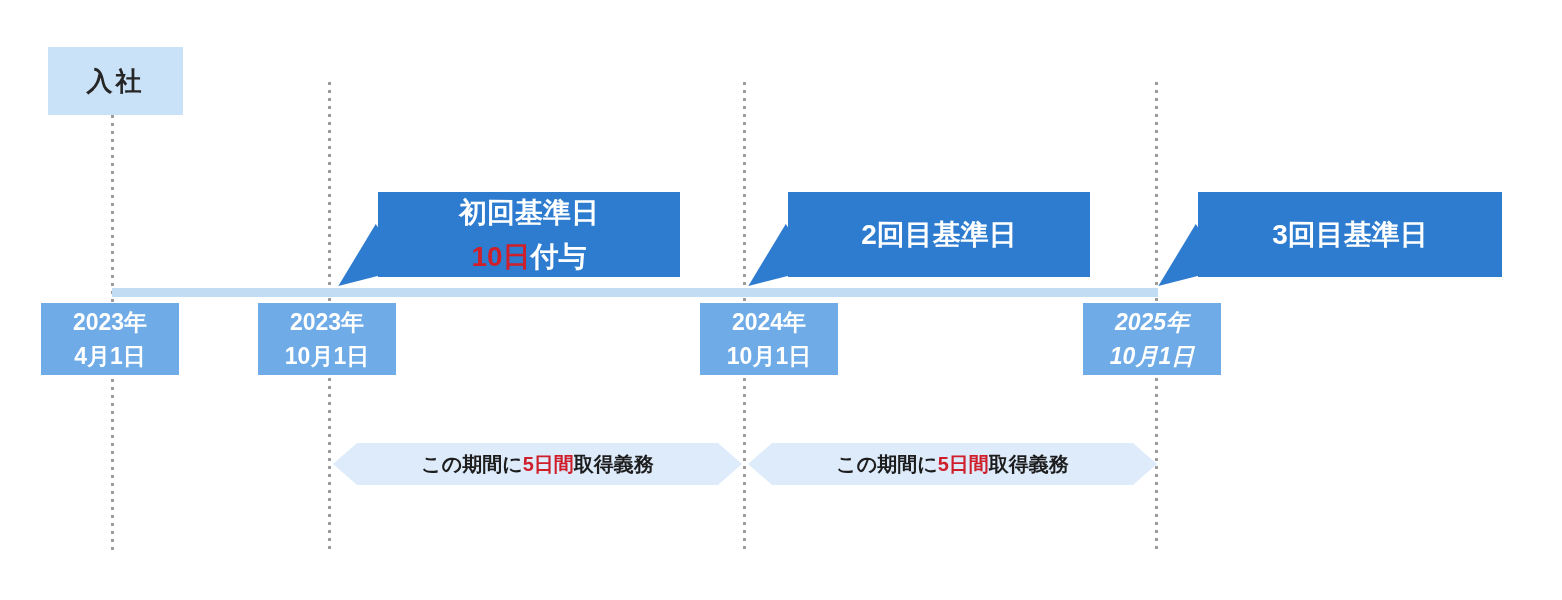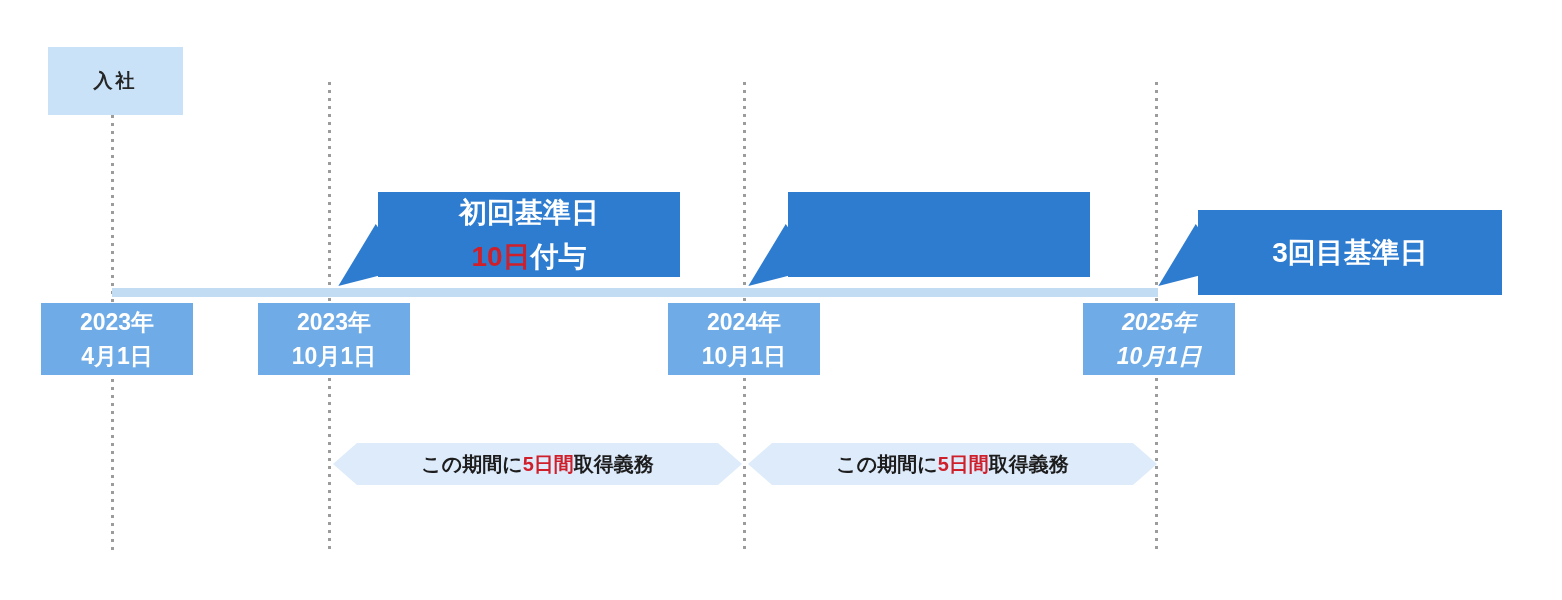--- a/index.html
+++ b/index.html
@@ -12,25 +12,25 @@
     position:absolute;width:3px;
     background-image:repeating-linear-gradient(to bottom,#9c9c9c 0 3px,transparent 3px 8px);
     z-index:1;
   }
   .bar{
     position:absolute;left:112px;top:288px;width:1046px;height:9px;
     background:#c2dcf4;z-index:2;
   }
   .startbox{
     position:absolute;left:48px;top:47px;width:135px;height:68px;
-    background:#c9e2f8;color:#262626;font-size:19px;letter-spacing:3px;
+    background:#c9e2f8;color:#262626;font-size:26px;letter-spacing:3px;
     display:flex;align-items:center;justify-content:center;z-index:4;
   }
   .datebox{
-    position:absolute;top:303px;width:152px;height:72px;
+    position:absolute;top:303px;width:138px;height:72px;
     background:#6fabe6;color:#ffffff;font-size:23px;line-height:1.5;
     display:flex;flex-direction:column;align-items:center;justify-content:center;
     text-align:center;z-index:4;
   }
   .bubble{
     position:absolute;top:192px;height:85px;background:#2e7cd0;color:#ffffff;
     font-size:28px;line-height:1.55;
     display:flex;flex-direction:column;align-items:center;justify-content:center;
     text-align:center;z-index:4;
   }
@@ -41,22 +41,22 @@
   .ribbon{
     position:absolute;top:443px;width:409px;height:42px;background:#ddebfb;
     color:#1d1d1d;font-size:20px;
     display:flex;align-items:center;justify-content:center;
     clip-path:polygon(0 50%,24px 0,calc(100% - 24px) 0,100% 50%,calc(100% - 24px) 100%,24px 100%);
     z-index:4;
   }
   .red{color:#cf1f2a;}
   .b1{left:378px;width:302px;} .t1{left:334px;}
   .b2{left:788px;width:302px;} .t2{left:744px;}
-  .b3{left:1198px;width:304px;margin-top:18px;} .t3{left:1154px;}
-  .d1{left:41px;} .d2{left:258px;} .d3{left:668px;} .d4{left:1083px;font-style:italic;}
+  .b3{left:1198px;width:304px;} .t3{left:1154px;}
+  .d1{left:41px;} .d2{left:258px;} .d3{left:700px;} .d4{left:1083px;font-style:italic;}
   .v1{left:111px;top:115px;height:438px;}
   .v2{left:328px;top:82px;height:471px;}
   .v3{left:743px;top:82px;height:471px;}
   .v4{left:1155px;top:82px;height:471px;}
   .r1{left:333px;} .r2{left:748px;}
 </style>
 </head>
 <body>
 
 <div class="canvas">
@@ -91,20 +91,21 @@
 
   <div class="tail t1"></div>
   <div class="tail t2"></div>
   <div class="tail t3"></div>
 
   <div class="bubble b1">
     <div>初回基準日</div>
     <div><span class="red">10日</span><span>付与</span></div>
   </div>
   <div class="bubble b2">
+    <div>2回目基準日</div>
   </div>
   <div class="bubble b3">
     <div>3回目基準日</div>
   </div>
 
   <div class="ribbon r1">
     <span>この期間に</span>
       <span class="red">5日間</span>
       <span>取得義務</span>
   </div>

